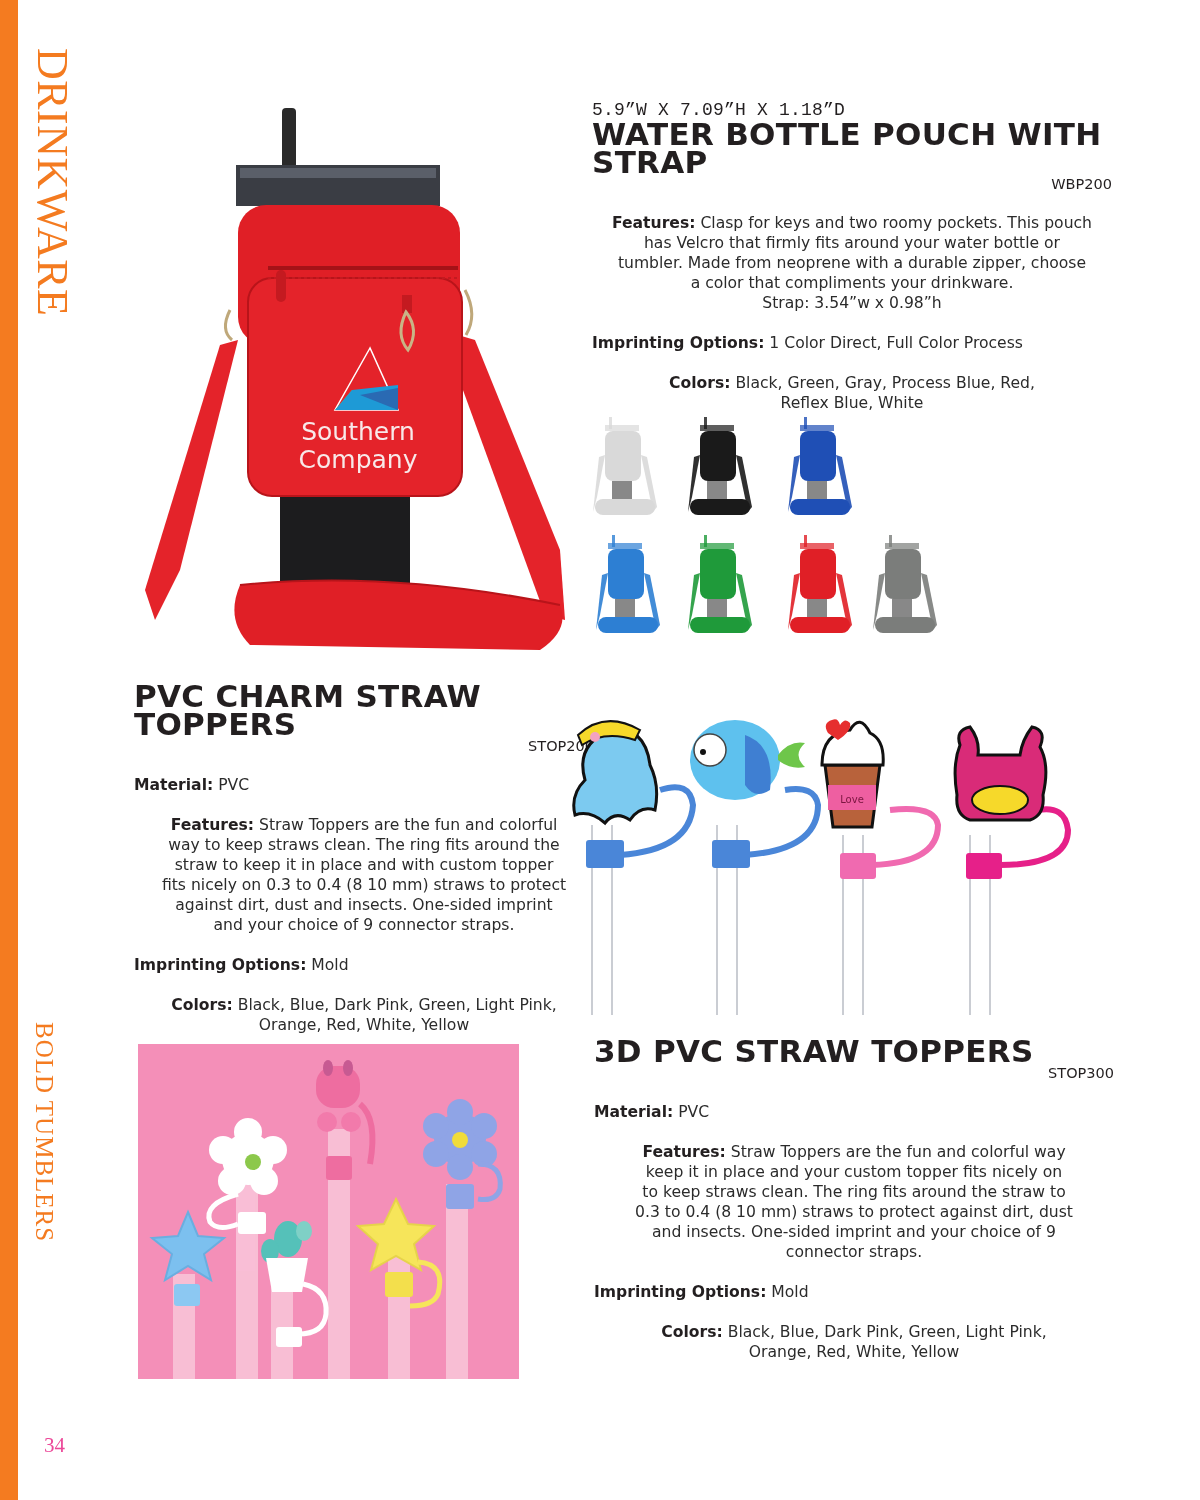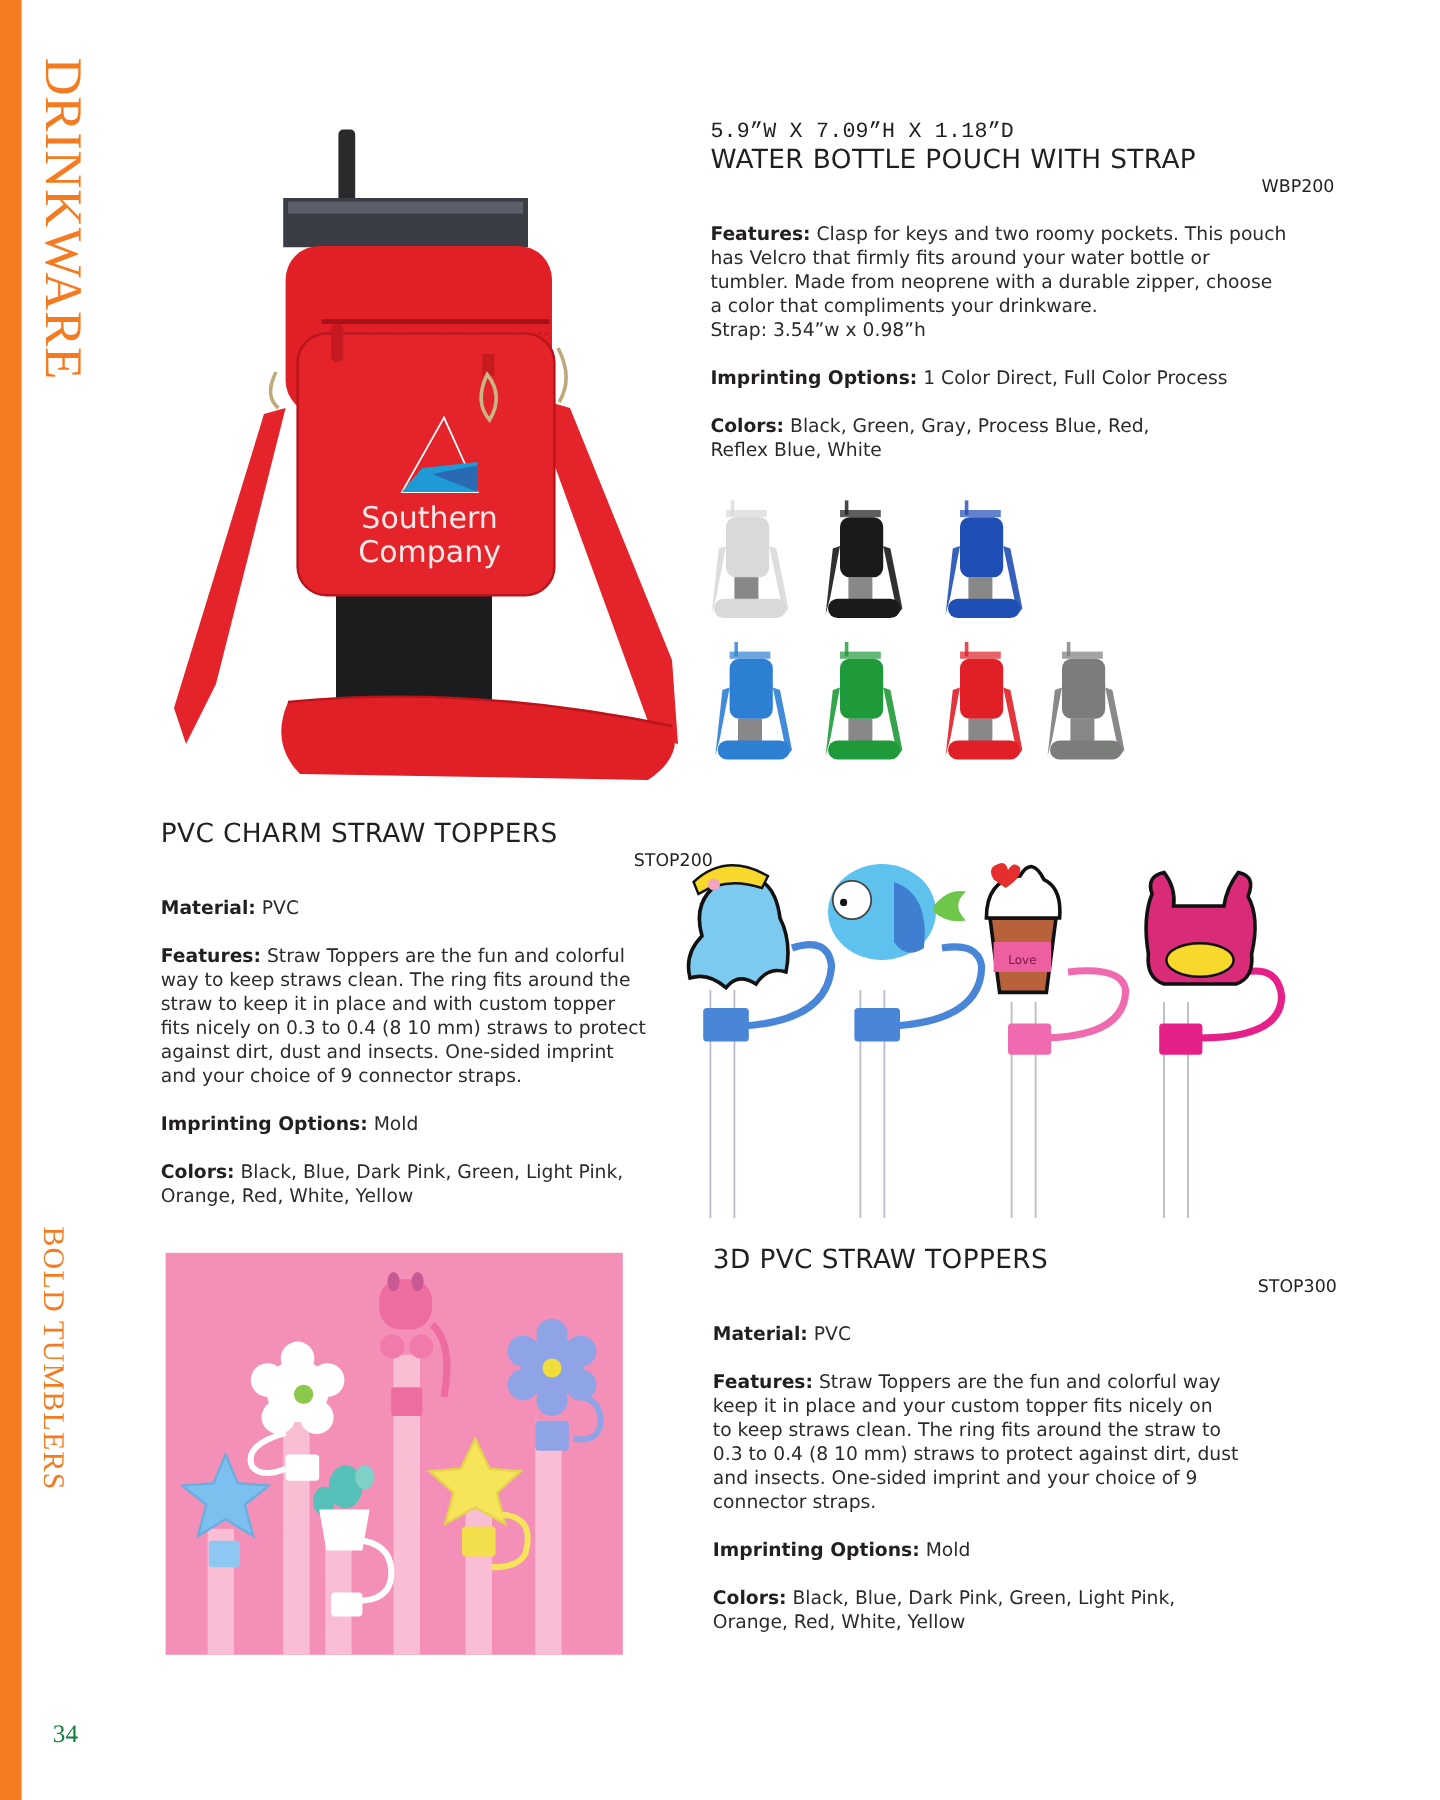--- a/index.html
+++ b/index.html
@@ -6,29 +6,29 @@
   html, body { width: 1200px; height: 1500px; background: #ffffff; overflow: hidden; }
   body { position: relative; font-family: "DejaVu Sans", sans-serif; color: #231f20; }
 
   .side-bar { position: absolute; left: 0; top: 0; width: 18px; height: 1500px; background: #f47b20; }
   .side-label {
     position: absolute; font-family: "Liberation Serif", "DejaVu Serif", serif;
     color: #f47b20; writing-mode: vertical-rl; white-space: nowrap; letter-spacing: 0.5px;
   }
   .side-label.drinkware { left: 30px; top: 48px; font-size: 44px; line-height: 44px; }
   .side-label.tumblers  { left: 32px; top: 1022px; font-size: 25px; line-height: 25px; letter-spacing: 1px; }
-  .page-num { position: absolute; left: 44px; top: 1433px; font-family: "Liberation Serif", serif; font-size: 21px; color: #15803d; }
+  .page-num { position: absolute; left: 44px; top: 1433px; font-family: "Liberation Serif", serif; font-size: 21px; color: #ec4899; }
 
   .block { position: absolute; }
   .dims { font-size: 18px; line-height: 20px; letter-spacing: 0.2px; font-family: Liberation Mono, monospace; }
-  .title { font-size: 22px; line-height: 28px; font-weight: normal; letter-spacing: 0.3px; }
+  .title { font-size: 31px; line-height: 28px; font-weight: bold; letter-spacing: 0.3px; }
   .sku { font-size: 14.5px; line-height: 17px; margin-bottom: 20px; text-align: right; }
   .para { font-size: 15.6px; line-height: 20px; color: #2b2b2b; margin-bottom: 20px; }
   .para b { font-weight: bold; color: #231f20; }
-  .para .ln { display: block; }
+  .para .ln { display: block; text-align: center; }
 
   .img { position: absolute; }
   svg { display: block; }
 </style>
 </head>
 <body>
 
 <div class="side-bar"></div>
 <div class="side-label drinkware">DRINKWARE</div>
 <div class="side-label tumblers">BOLD TUMBLERS</div>

